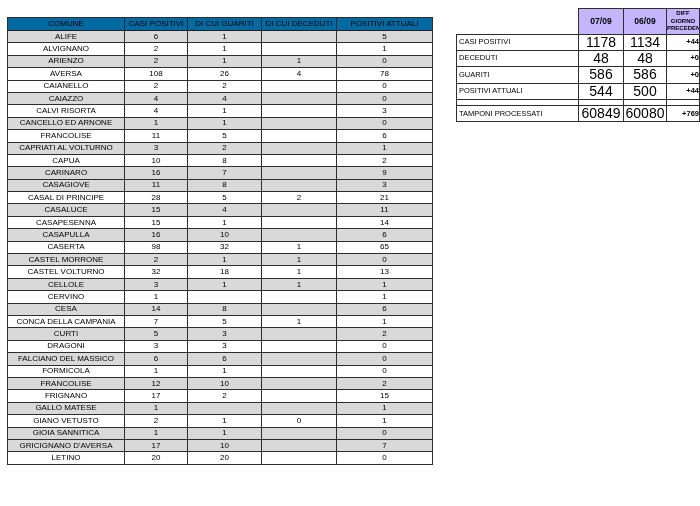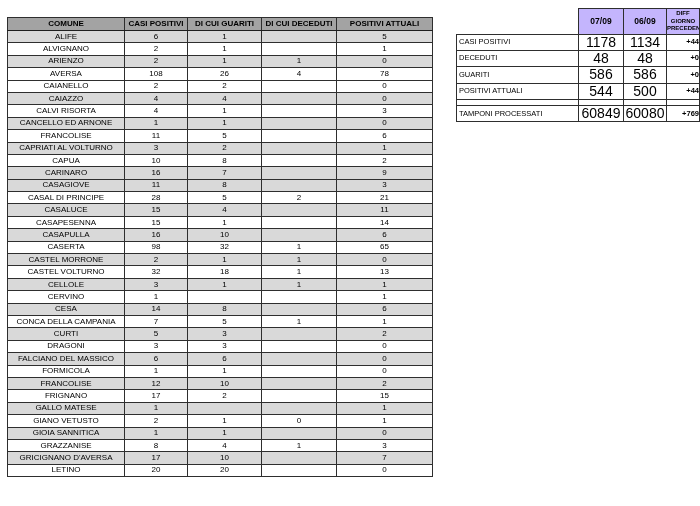--- a/index.html
+++ b/index.html
@@ -31,24 +31,24 @@
     border: 1px solid #2e2e2e;
     padding: 0;
     height: 11.4px;
     font-size: 8px;
     line-height: 1;
     text-align: center;
     white-space: nowrap;
     overflow: hidden;
   }
   .main-table thead th {
-    font-weight: bold;
+    font-weight: normal;
     height: 12px;
     border-bottom: 1.5px solid #1f1f1f;
-    background: #a3a3a3;
+    background: #0369a1;
   }
   .main-table tr.shaded td { background: #d9d9d9; }
 
   
   .summary-table {
     left: 456px;
     top: 8px;
     width: 243px;
   }
   .summary-table th,
@@ -339,27 +339,20 @@
         <td>0</td>
         <td>1</td>
       </tr>
       <tr class="shaded">
         <td>GIOIA SANNITICA</td>
         <td>1</td>
         <td>1</td>
         <td></td>
         <td>0</td>
       </tr>
-      <tr>
-        <td>GRAZZANISE</td>
-        <td>8</td>
-        <td>4</td>
-        <td>1</td>
-        <td>3</td>
-      </tr>
       <tr class="shaded">
         <td>GRICIGNANO D'AVERSA</td>
         <td>17</td>
         <td>10</td>
         <td></td>
         <td>7</td>
       </tr>
       <tr>
         <td>LETINO</td>
         <td>20</td>

